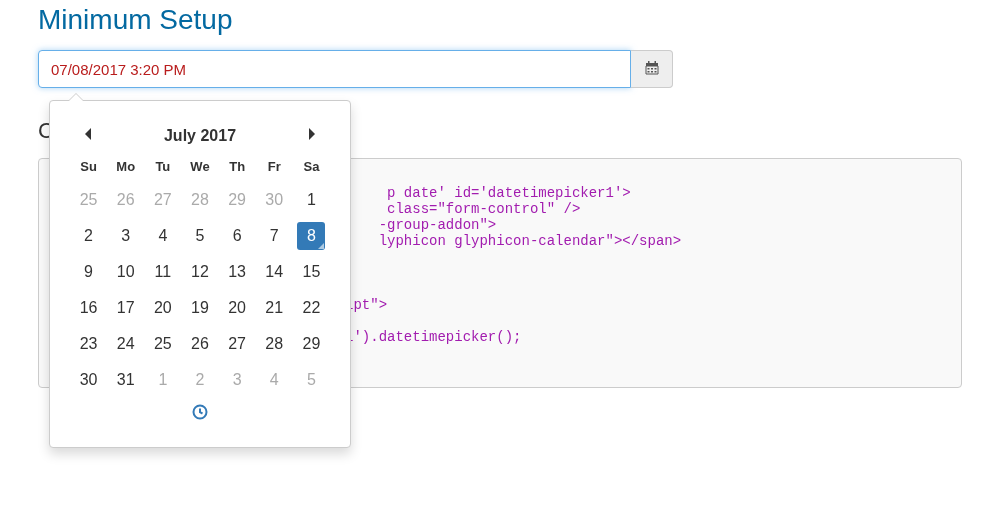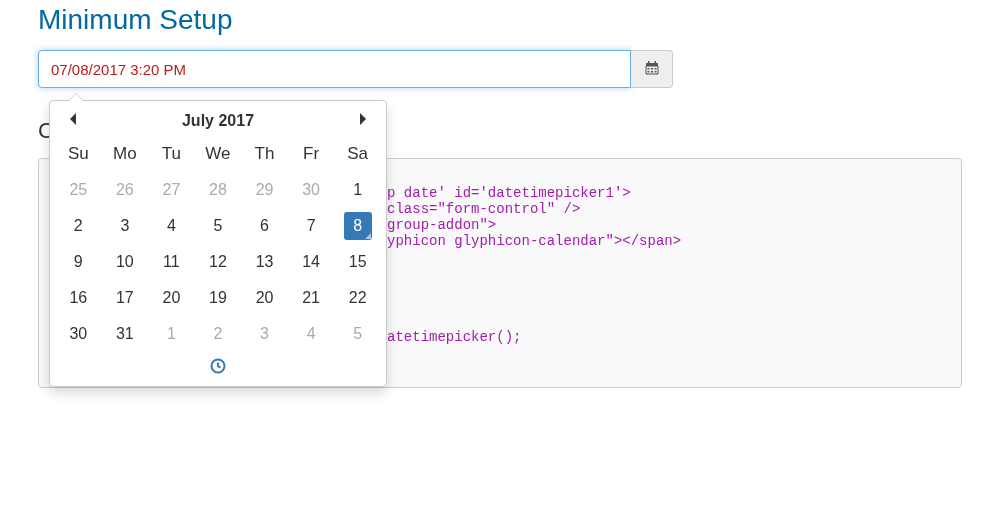--- a/index.html
+++ b/index.html
@@ -69,27 +69,27 @@
     font-size: 14px;
     color: #a21caf;
     white-space: pre;
     overflow: hidden;
   }
   
   .picker {
     position: absolute;
     left: 49px;
     top: 100px;
-    width: 338px;
+    width: 302px;
     background: #fff;
     border: 1px solid #ccc;
     border-radius: 4px;
     box-shadow: 0 6px 12px rgba(0,0,0,.15);
     z-index: 10;
-    padding: 5px;
+    padding: 20px;
     box-sizing: border-box;
   }
   .picker:before {
     content: "";
     position: absolute;
     top: -8px;
     left: 18px;
     border-left: 8px solid transparent;
     border-right: 8px solid transparent;
     border-bottom: 8px solid #ccc;
@@ -116,22 +116,22 @@
     text-align: center;
     cursor: pointer;
   }
   .nav-btn svg { width: 12px; height:14px; fill:#333; }
   table.cal {
     width: 100%;
     border-collapse: collapse;
     table-layout: fixed;
   }
   table.cal th {
-    font-size: 17px;
-    font-weight: 400;
+    font-size: 13px;
+    font-weight: 700;
     padding: 6px 0 8px 0;
     text-align: center;
   }
   table.cal td {
     text-align: center;
     padding: 0;
     height: 36px;
     font-size: 16px;
     cursor: pointer;
   }
@@ -266,20 +266,29 @@
         <tr>
           <td><span>16</span></td>
           <td><span>17</span></td>
           <td><span>20</span></td>
           <td><span>19</span></td>
           <td><span>20</span></td>
           <td><span>21</span></td>
           <td><span>22</span></td>
         </tr>
         <tr>
+          <td><span>23</span></td>
+          <td><span>24</span></td>
+          <td><span>25</span></td>
+          <td><span>26</span></td>
+          <td><span>27</span></td>
+          <td><span>28</span></td>
+          <td><span>29</span></td>
+        </tr>
+        <tr>
           <td><span>30</span></td>
           <td><span>31</span></td>
           <td class="muted"><span>1</span></td>
           <td class="muted"><span>2</span></td>
           <td class="muted"><span>3</span></td>
           <td class="muted"><span>4</span></td>
           <td class="muted"><span>5</span></td>
         </tr>
       </tbody>
   </table>

